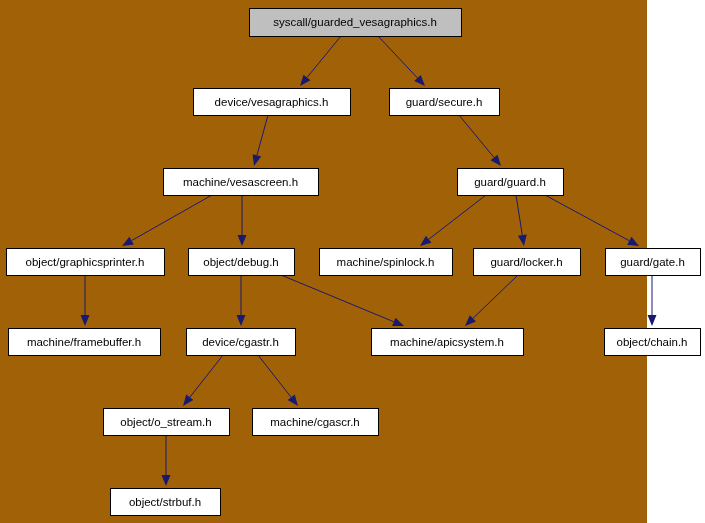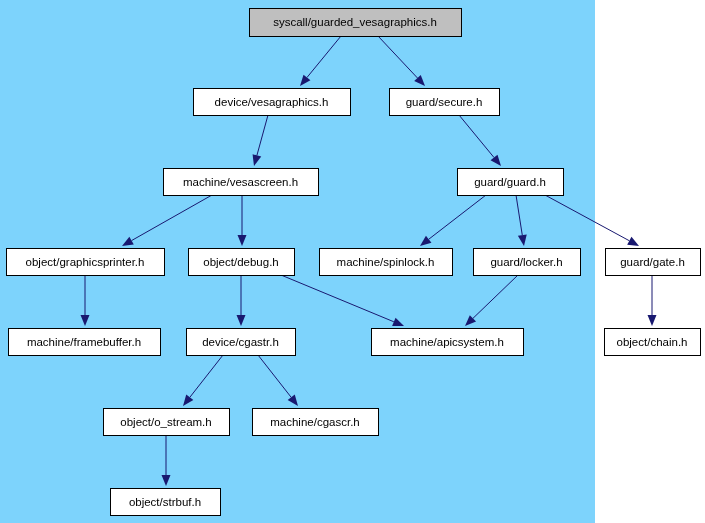--- a/index.html
+++ b/index.html
@@ -2,23 +2,23 @@
 <html><head>
 <meta charset="utf-8">
 <style>
   html, body {
     margin: 0;
     padding: 0;
     background: #ffffff;
   }
   #graph-root {
     position: relative;
-    width: 595px;
+    width: 647px;
     height: 523px;
-    background: #7dd3fc;
+    background: #a16207;
     font-family: "Liberation Sans", sans-serif;
   }
   svg.graph-canvas {
     position: absolute;
     top: 0;
     left: 0;
     width: 705px;
     height: 523px;
     overflow: visible;
   }

